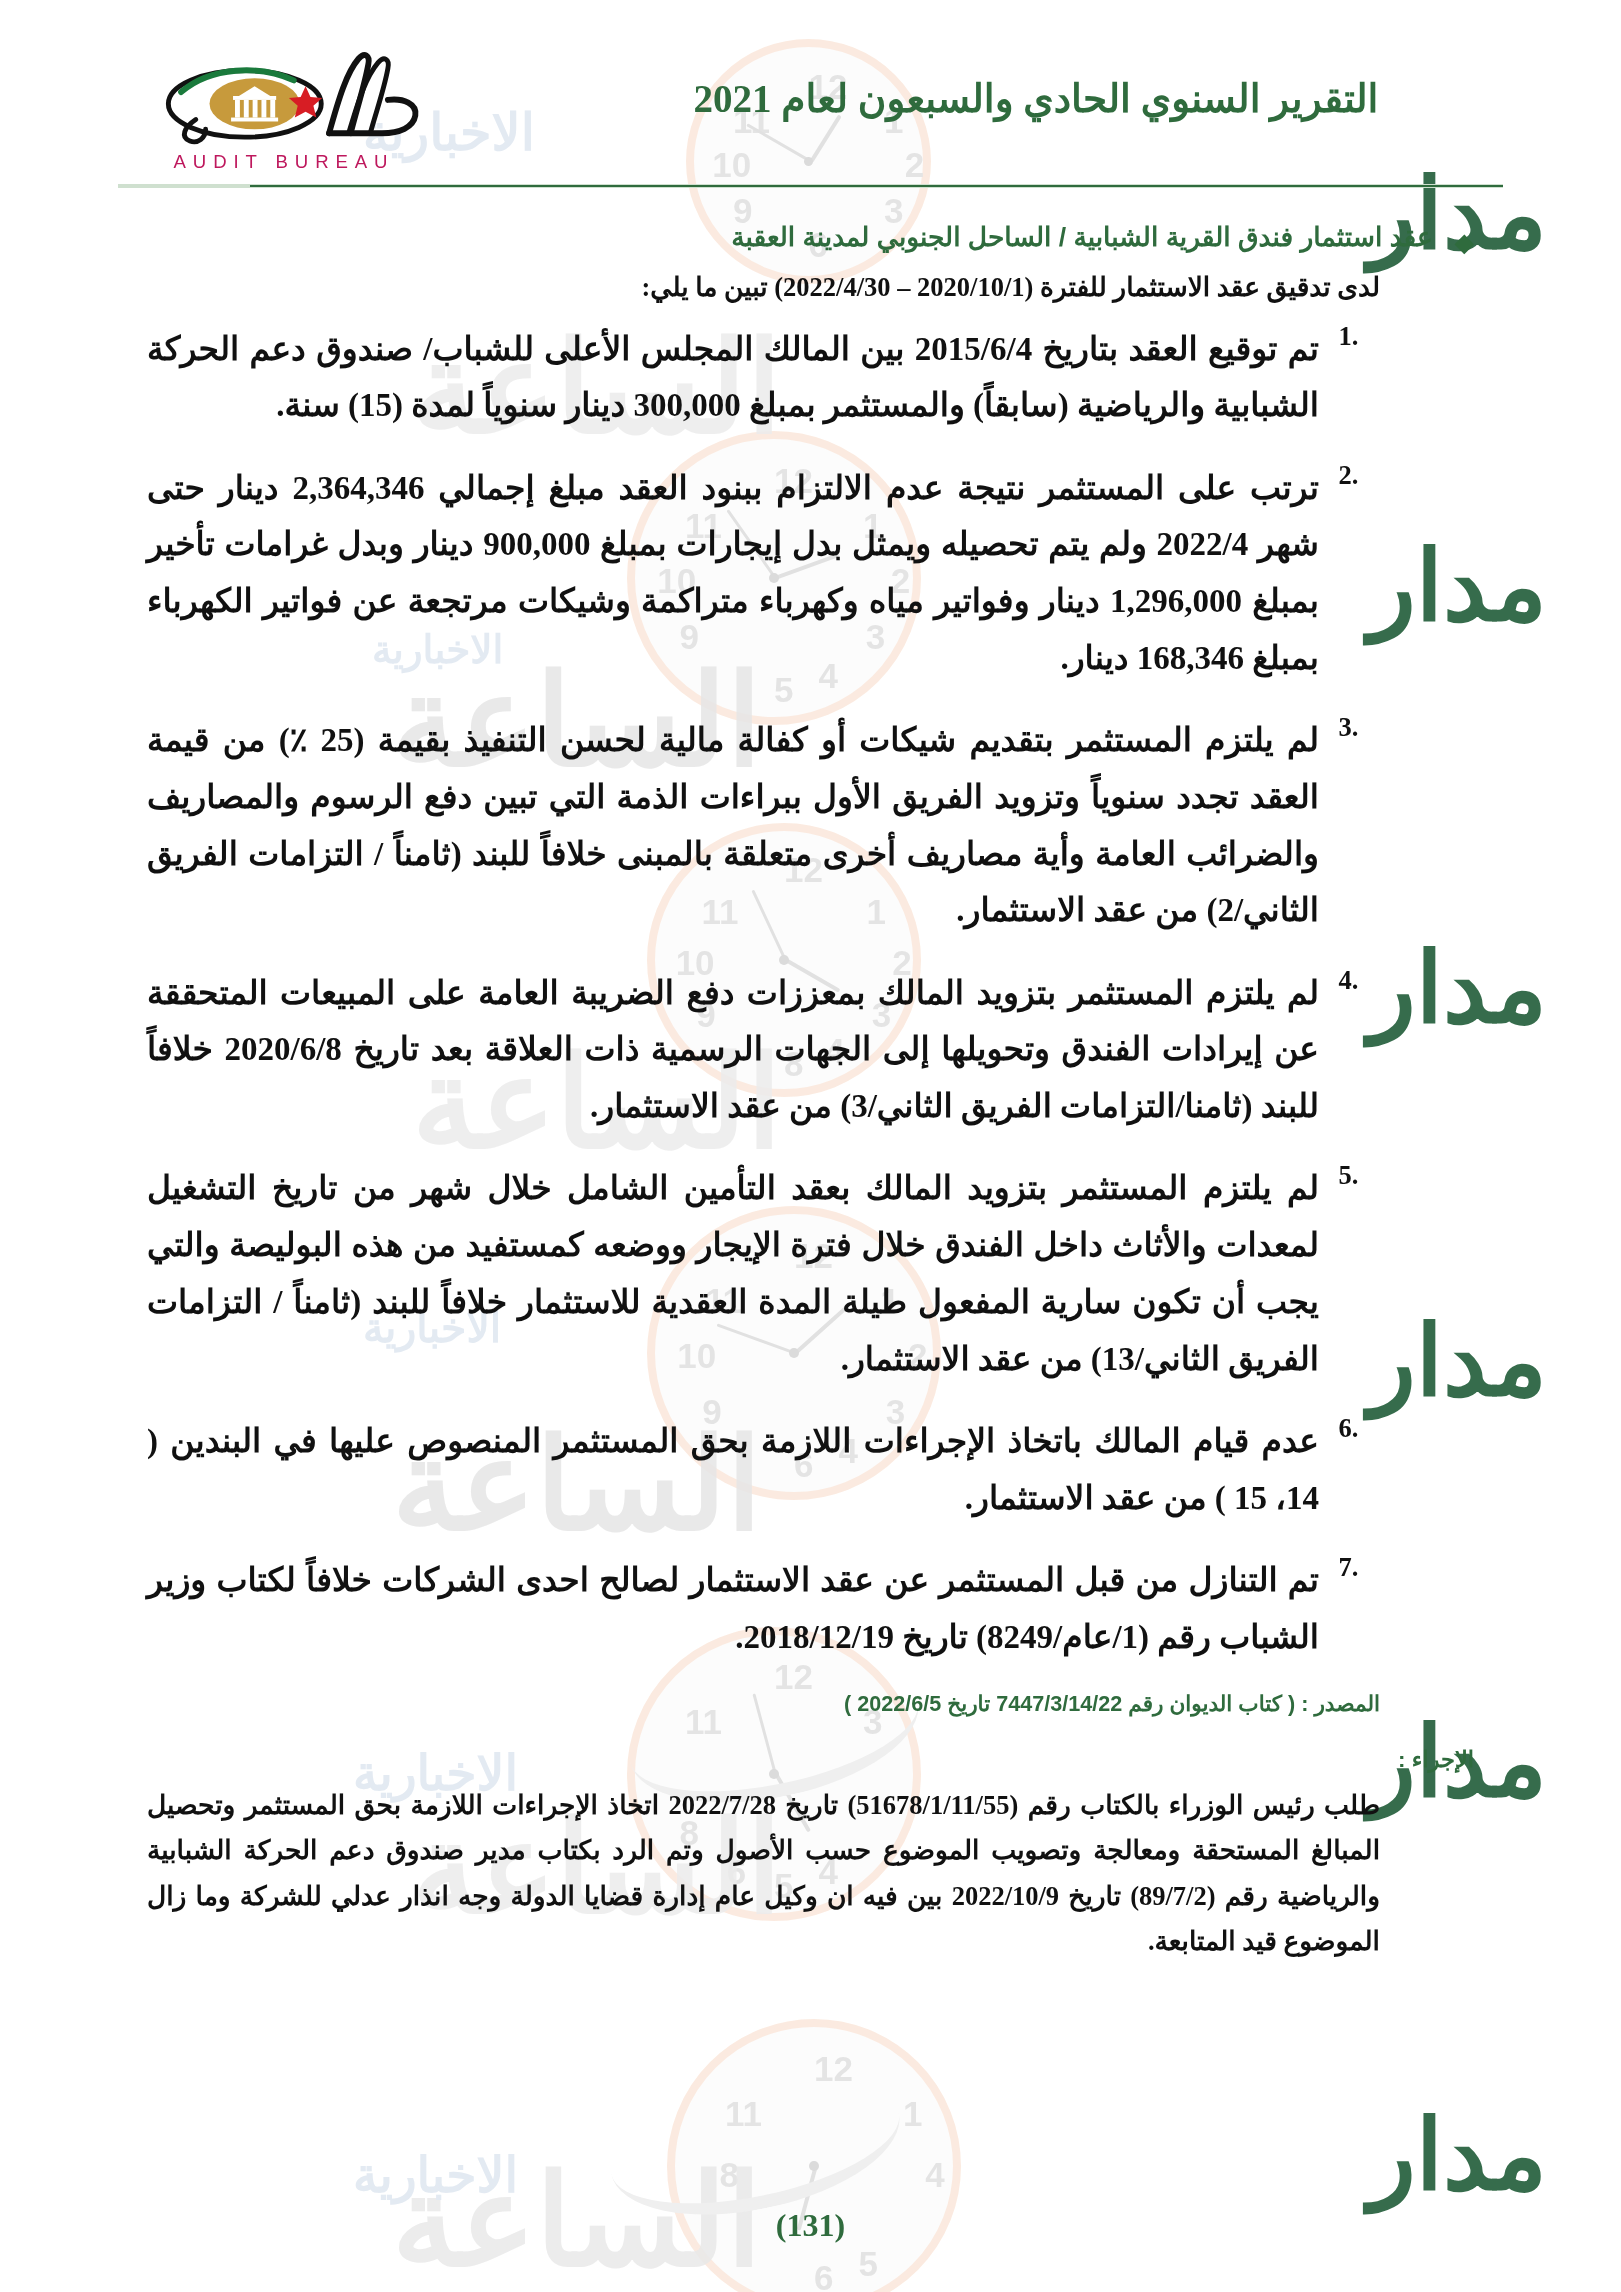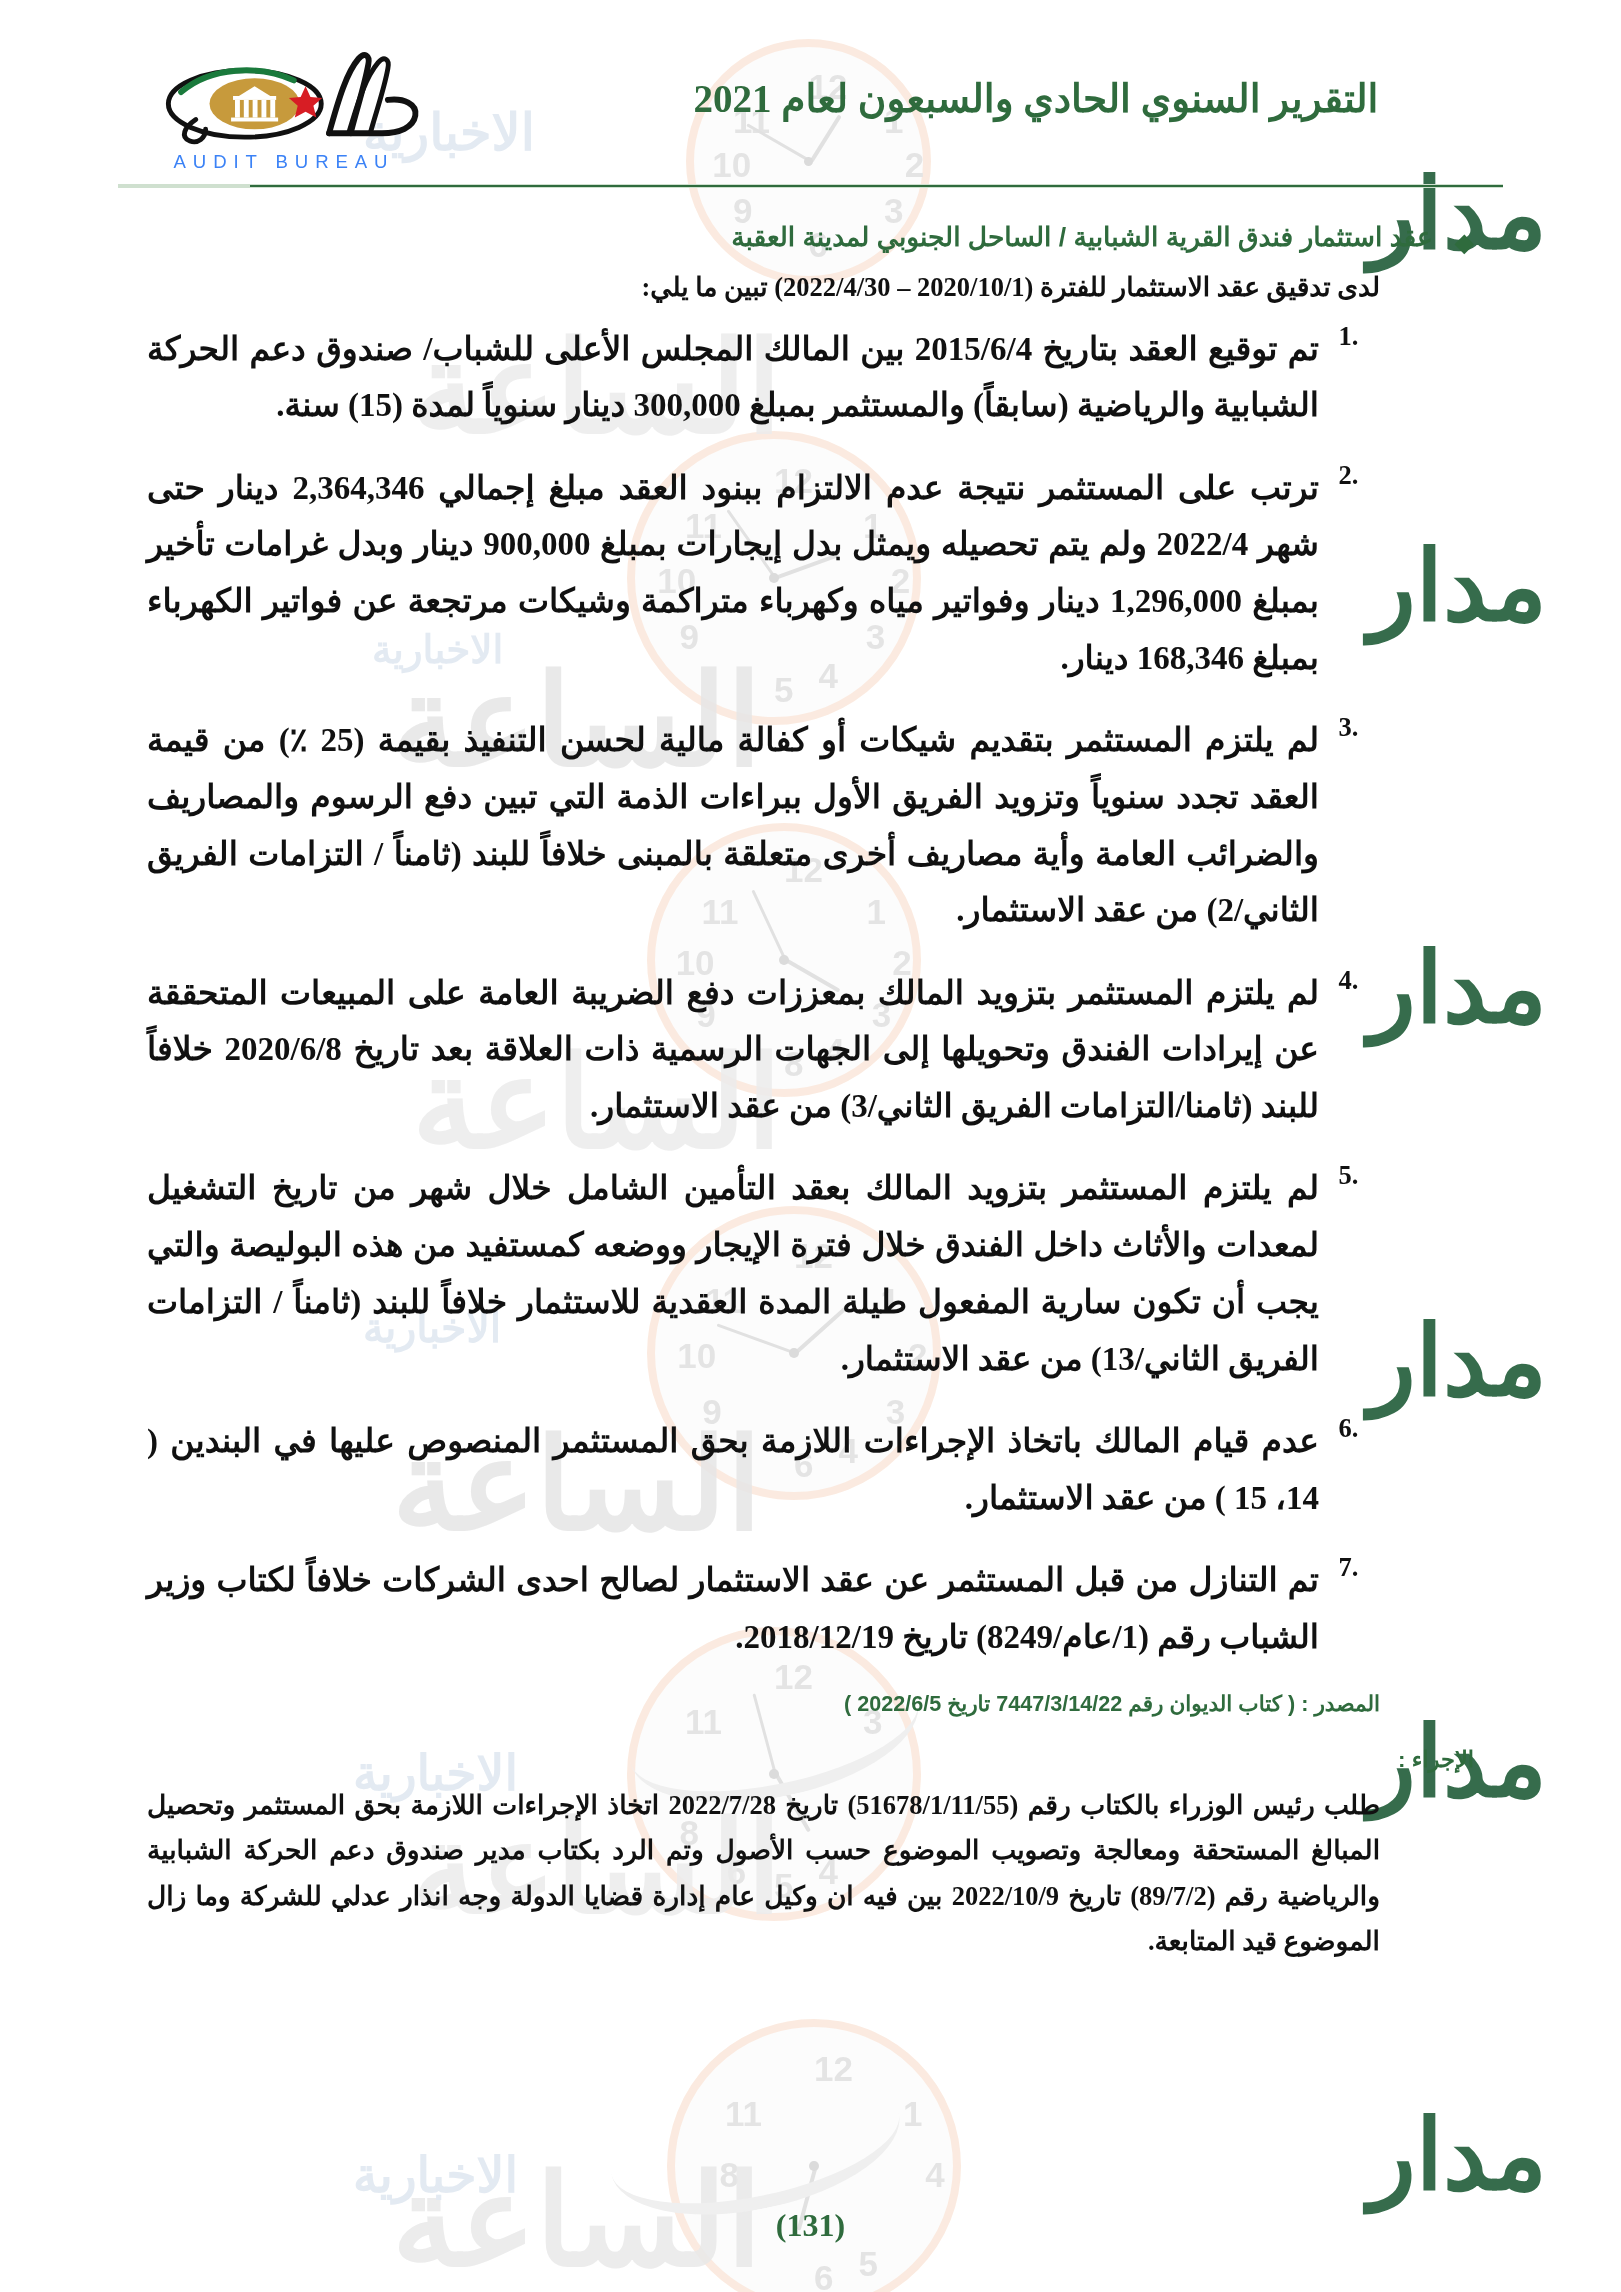--- a/index.html
+++ b/index.html
@@ -102,21 +102,21 @@
     left: 137px;
     top: 43px;
     width: 294px;
     height: 132px;
   }
   .logo svg { display:block; }
   .logo .logo-text {
     font-family: "Liberation Sans", sans-serif;
     font-size: 18.6px;
     letter-spacing: 6.9px;
-    color: #3b82f6;
+    color: #be185d;
     text-align: center;
     margin-top: 2px;
   }
   .report-title {
     position: absolute;
     right: 0;
     left: 451px;
     top: 76px;
     text-align: center;
     color: #2f6b3d;

